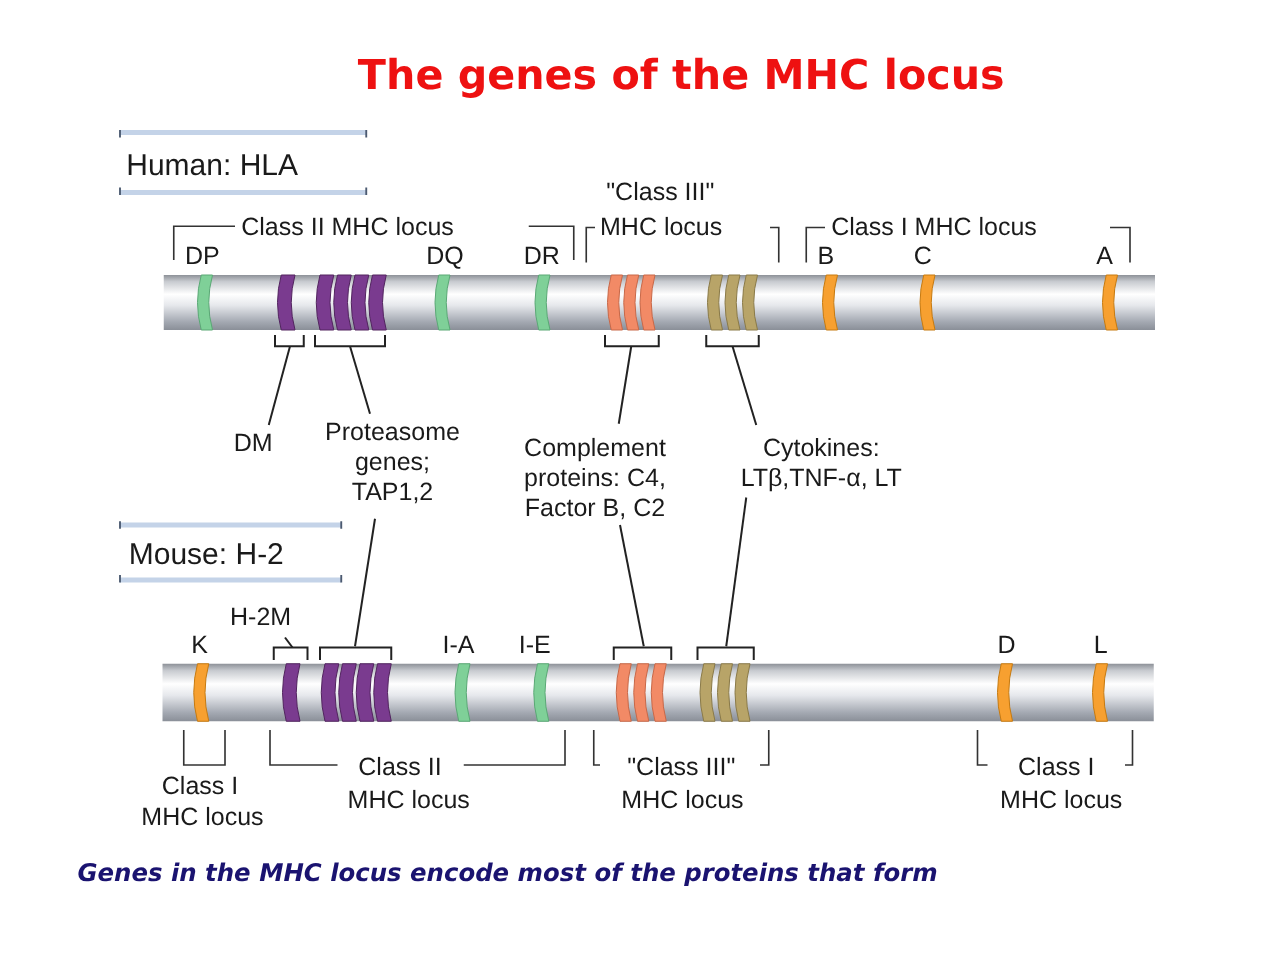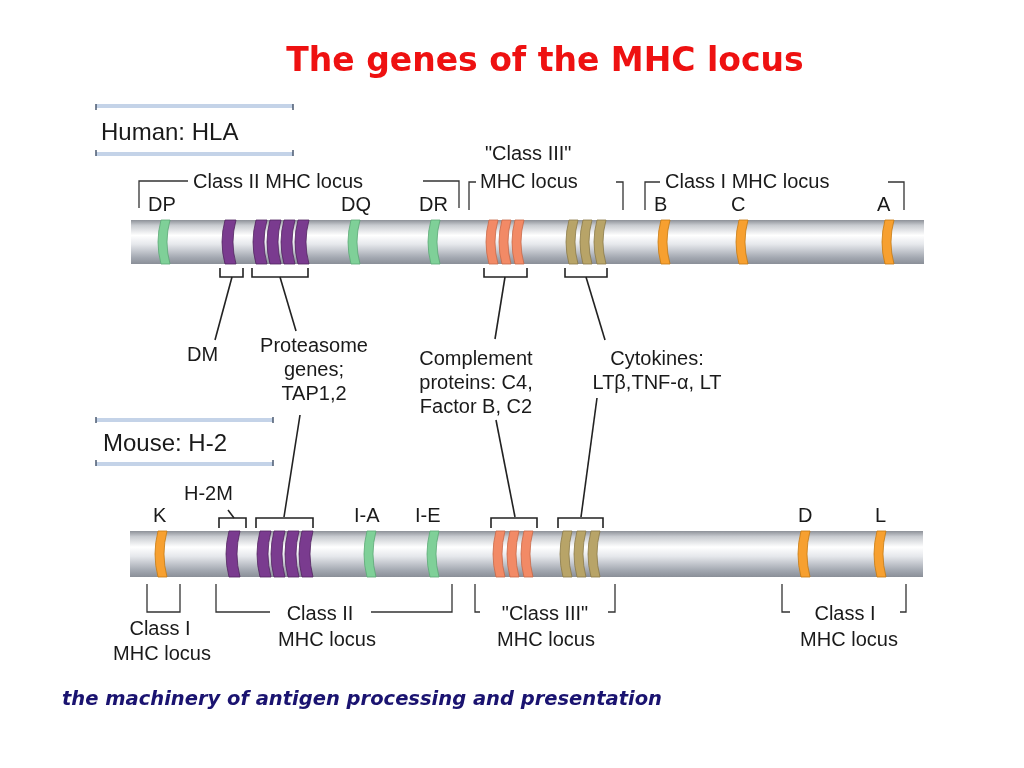--- a/index.html
+++ b/index.html
@@ -177,14 +177,14 @@
   <text class="lbl" text-anchor="middle" x="162" y="660">MHC locus</text>
   <text class="lbl" text-anchor="middle" x="320" y="620">Class II</text>
   <text class="lbl" text-anchor="middle" x="327" y="646">MHC locus</text>
   <text class="lbl" text-anchor="middle" x="545" y="620">"Class III"</text>
   <text class="lbl" text-anchor="middle" x="546" y="646">MHC locus</text>
   <text class="lbl" text-anchor="middle" x="845" y="620">Class I</text>
   <text class="lbl" text-anchor="middle" x="849" y="646">MHC locus</text>
 </svg>
 
 <div id="caption">
-  <div>the machinery of antigen processing and presentation</div>
+  <div>Genes in the MHC locus encode most of the proteins that form</div>
 </div>
 
 </body></html>

